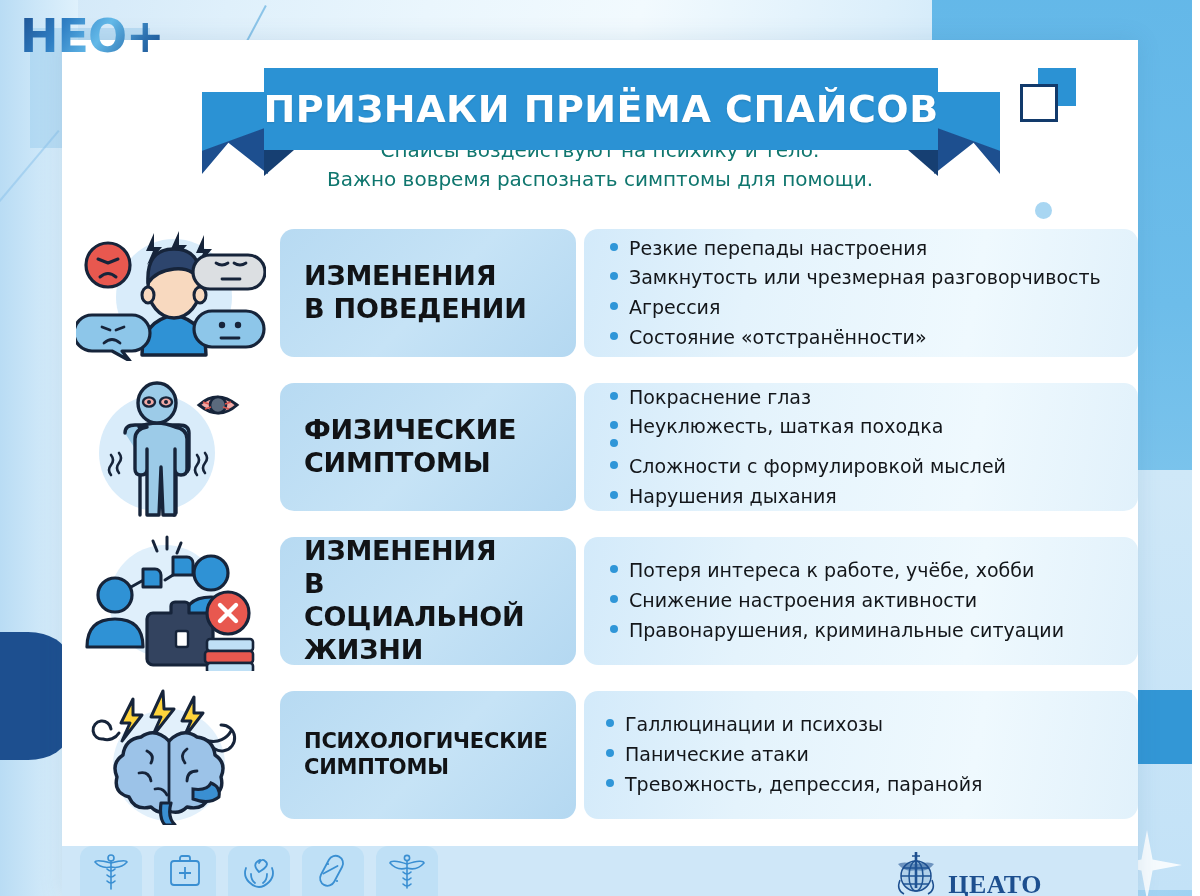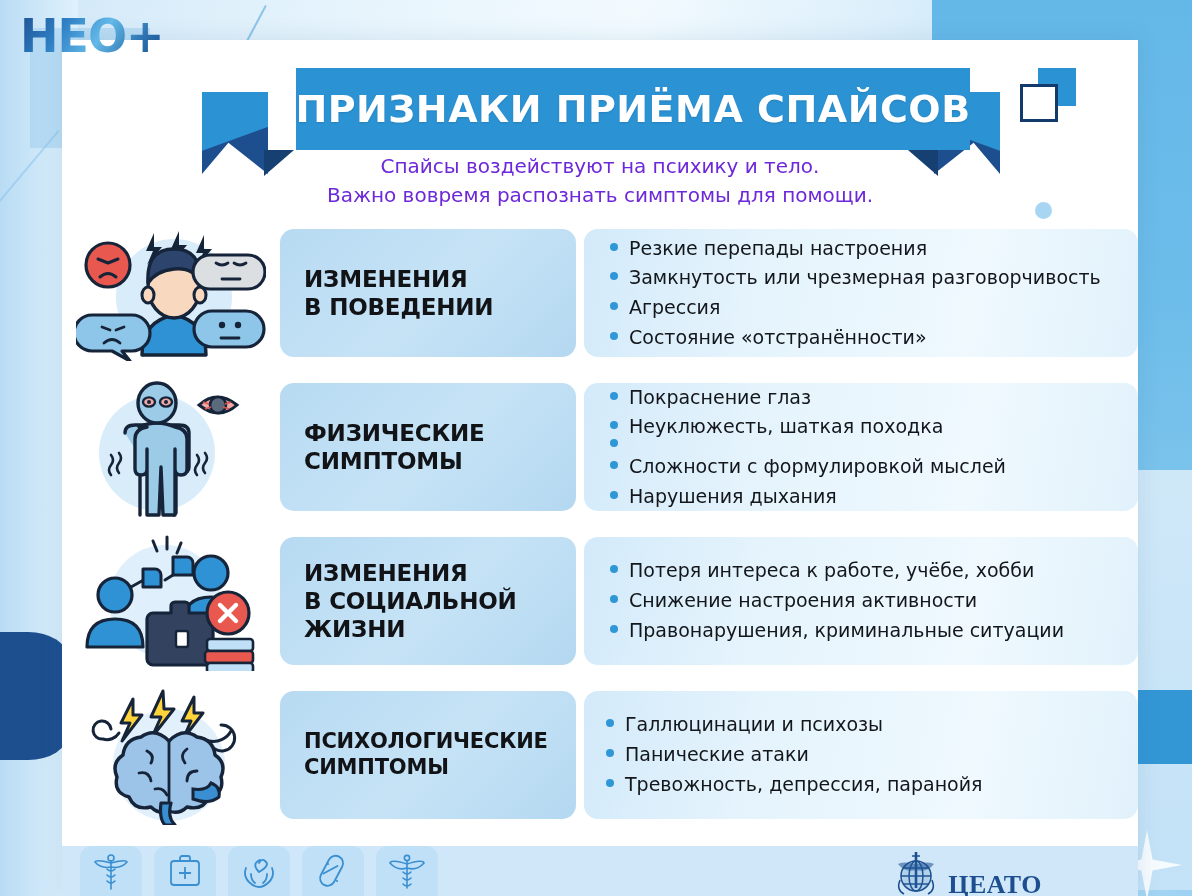--- a/index.html
+++ b/index.html
@@ -146,21 +146,21 @@
   
   #ribbon {
     position: absolute; left: 140px; top: 28px;
     width: 798px; height: 82px;
     z-index: 12;
   }
   #ribbon .band {
     position: absolute; left: 62px; top: 0;
     width: 674px; height: 82px;
     background: #2b92d4;
-    display: flex; align-items: center; justify-content: center; margin-left: 32px;
+    display: flex; align-items: center; justify-content: center;
   }
   #ribbon .band .title {
     font-family: "DejaVu Sans", sans-serif;
     font-size: 38px;
     font-weight: 700;
     color: #ffffff;
     letter-spacing: .5px;
     text-shadow: 0 1px 2px rgba(0,0,0,.12);
     white-space: nowrap;
   }
@@ -181,26 +181,26 @@
   #ribbon .fold {
     position: absolute; top: 82px;
     width: 30px; height: 26px;
     background: #163f72;
   }
   #ribbon .fold-l { left: 62px; clip-path: polygon(0 0, 100% 0, 0 100%); }
   #ribbon .fold-r { right: 62px; clip-path: polygon(0 0, 100% 0, 100% 100%); }
 
   
   #subtitle {
-    position: absolute; left: 0; top: 112px; width: 1076px;
+    position: absolute; left: 0; top: 96px; width: 1076px;
     text-align: center;
     font-family: "DejaVu Sans", sans-serif;
     font-size: 20px;
     font-weight: 400;
-    color: #6d28d9;
+    color: #0f766e;
     line-height: 1.45;
     z-index: 10;
   }
 
   
   #rows {
     position: absolute; left: 0; top: 182px;
     width: 1076px;
   }
   .row {
@@ -221,21 +221,21 @@
     flex: 0 0 296px;
     height: 128px;
     background: linear-gradient(135deg,#b7daf2 0%, #c6e3f6 52%, #b4d8f1 100%);
     border-radius: 14px;
     display: flex; align-items: center;
     padding: 0 24px;
   }
   .cat-title {
     font-family: "DejaVu Sans", sans-serif;
     font-weight: 700;
-    font-size: 23px;
+    font-size: 27px;
     line-height: 1.22;
     color: #111316;
     white-space: pre-line;
     letter-spacing: -.2px;
   }
   .cat-title.small { font-size: 21px; }
   .bullets-card {
     flex: 1 1 auto;
     height: 128px;
     margin-left: 8px;

